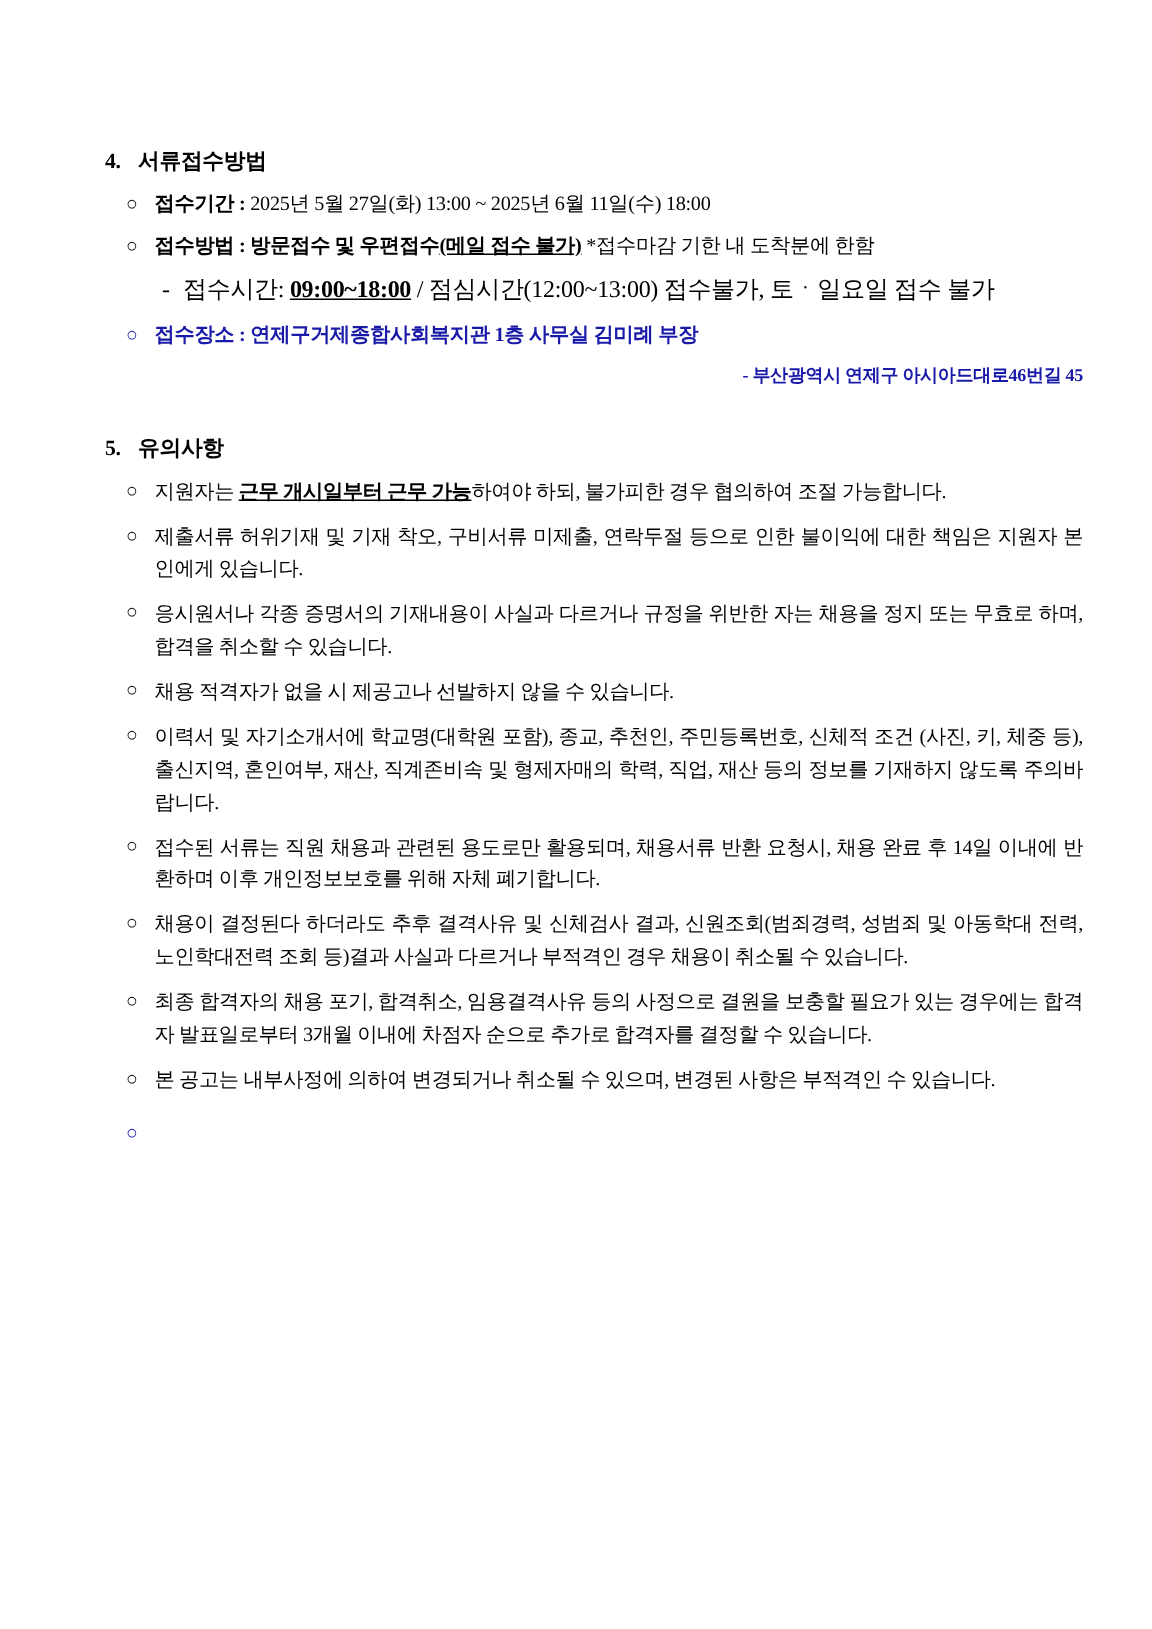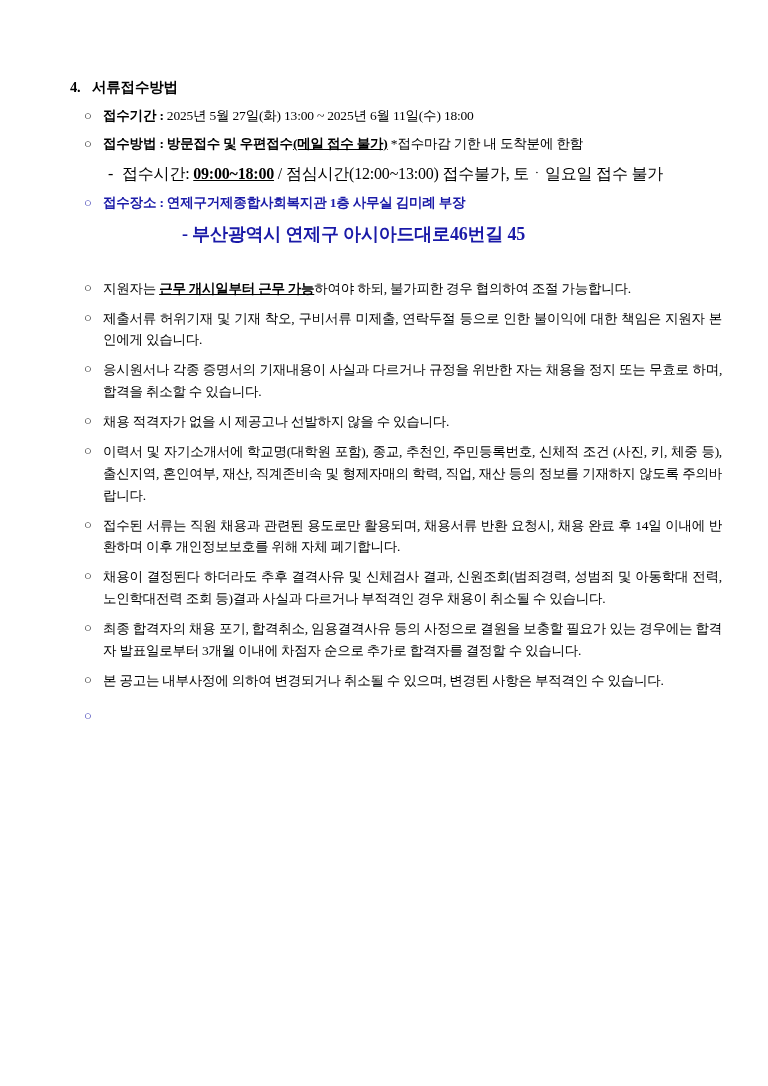--- a/index.html
+++ b/index.html
@@ -14,20 +14,21 @@
     color: #000000;
     position: relative;
     overflow: hidden;
   }
   .page {
     position: relative;
     width: 768px;
     height: 878px;
     padding: 0;
     box-sizing: border-box;
+    margin-top: 20px;
   }
   .content {
     position: absolute;
     left: 62px;
     top: 78px;
     width: 660px;
   }
 
   
   .section {
@@ -73,24 +74,25 @@
     padding-left: 46px;
     font-size: 16px;
     line-height: 1.5;
     margin: 0 0 7px 0;
     letter-spacing: -0.2px;
   }
   .sub-dash { display: inline-block; width: 14px; }
 
   .addr-row {
     padding-left: 120px;
-    font-size: 18px;
+    font-size: 12px;
     line-height: 1.5;
     margin: 2px 0 0 0;
     letter-spacing: -0.2px;
+    text-align: right;
   }
 
   .section-gap { height: 26px; }
 
   
   .notice-row {
     display: flex;
     align-items: flex-start;
     margin: 0 0 8px 0;
     padding-left: 22px;
@@ -143,20 +145,23 @@
 
       <div class="addr-row">
         <span class="blue-b">-</span>
         <span class="blue-b">부산광역시 연제구 아시아드대로46번길 45</span>
       </div>
     </div>
 
     <div class="section-gap"></div>
 
     <div class="section">
+      <div class="section-head">
+        <span class="num">5.</span><span>유의사항</span>
+      </div>
 
       <div class="notice-row">
         <span class="bullet-mark">○</span>
         <span class="notice-body"><span>지원자는 </span><span class="b u">근무 개시일부터 근무 가능</span><span>하여야 하되, 불가피한 경우 협의하여 조절 가능합니다.</span></span>
       </div>
 
       <div class="notice-row">
         <span class="bullet-mark">○</span>
         <span class="notice-body">제출서류 허위기재 및 기재 착오, 구비서류 미제출, 연락두절 등으로 인한 불이익에 대한 책임은 지원자 본인에게 있습니다.</span>
       </div>

